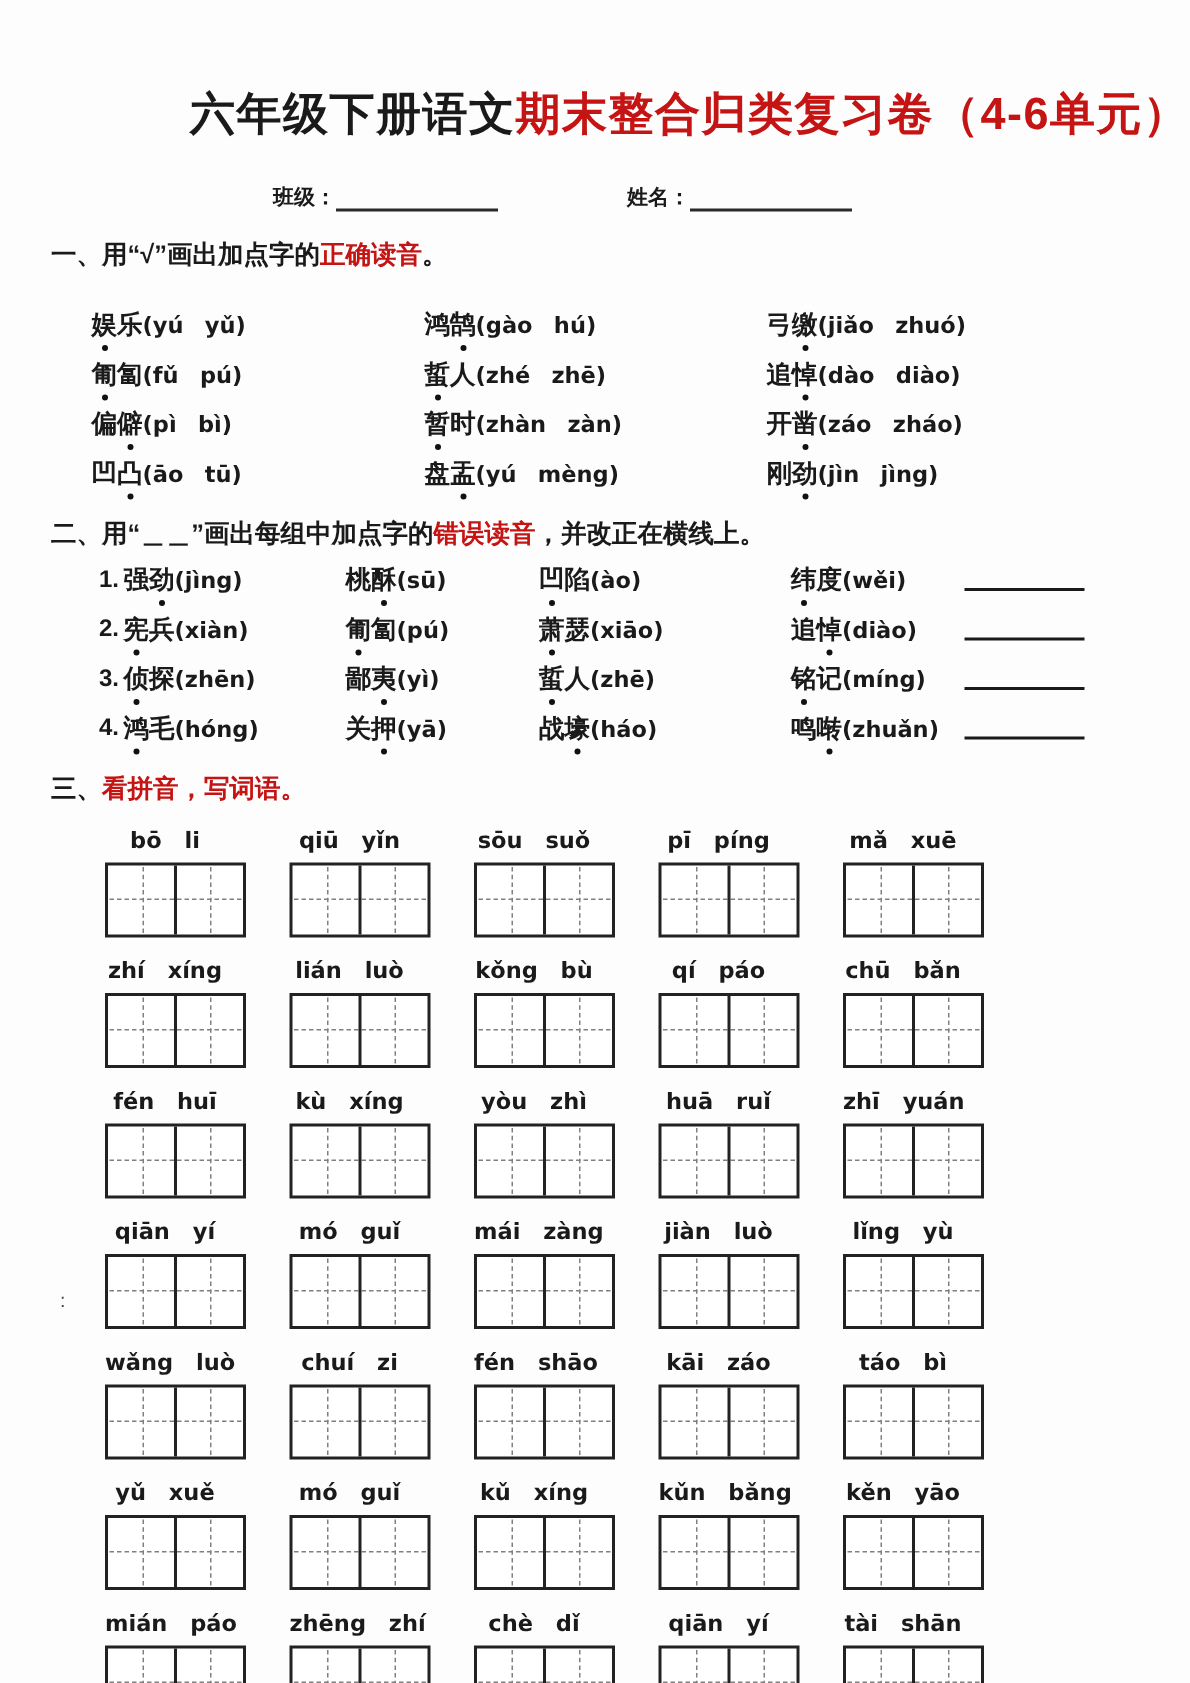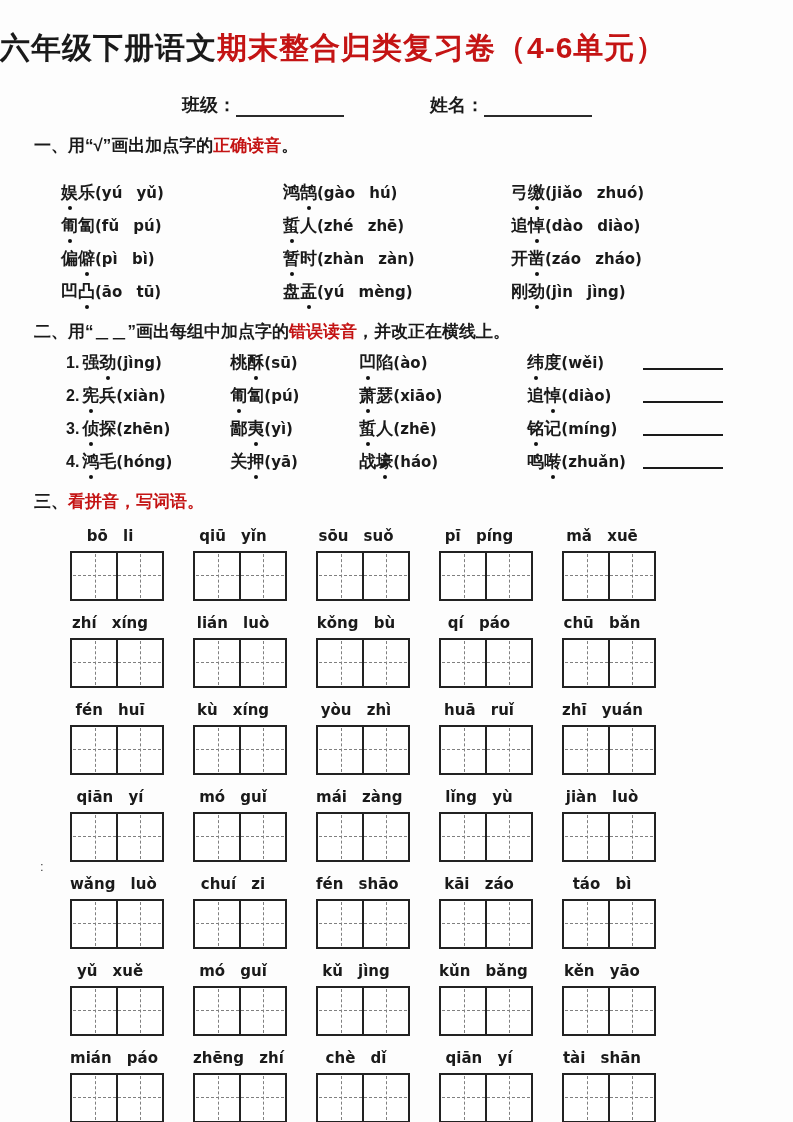--- a/index.html
+++ b/index.html
@@ -8,31 +8,32 @@
     background: #fdfdfd;
     font-family: "Liberation Sans", sans-serif;
     color: #1a1a1a;
     position: relative;
     overflow: hidden;
   }
   .red { color: #c41414; }
 
   
   .title {
-    text-align: left;
+    text-align: right;
     padding-top: 28px;
     font-size: 30px;
     font-weight: bold;
     letter-spacing: 1px;
     white-space: nowrap;
+    margin-top: 28px;
   }
   .id-row {
     margin-top: 24px;
     padding-left: 182px;
-    font-size: 18px;
+    font-size: 14px;
     font-weight: bold;
     display: flex;
     align-items: flex-end;
   }
   .fill-line {
     display: inline-block;
     width: 108px;
     height: 20px;
     border-bottom: 2px solid #2a2a2a;
   }
@@ -366,33 +367,33 @@
         </div>
       </div>
     <div class="w-col">
         <div class="py3">mái zàng</div>
         <div class="tian">
           <i></i>
           <i></i>
         </div>
       </div>
     <div class="w-col">
+        <div class="py3">jiàn luò</div>
+        <div class="tian">
+          <i></i>
+          <i></i>
+        </div>
+      </div>
+    <div class="w-col">
         <div class="py3">lǐng yù</div>
         <div class="tian">
           <i></i>
           <i></i>
         </div>
       </div>
-    <div class="w-col">
-        <div class="py3">jiàn luò</div>
-        <div class="tian">
-          <i></i>
-          <i></i>
-        </div>
-      </div>
   </div>
 
   <div class="w-row">
     <div class="w-col">
         <div class="py3">wǎng luò</div>
         <div class="tian">
           <i></i>
           <i></i>
         </div>
       </div>
@@ -435,21 +436,21 @@
         </div>
       </div>
     <div class="w-col">
         <div class="py3">mó guǐ</div>
         <div class="tian">
           <i></i>
           <i></i>
         </div>
       </div>
     <div class="w-col">
-        <div class="py3">kǔ jìng</div>
+        <div class="py3">kǔ xíng</div>
         <div class="tian">
           <i></i>
           <i></i>
         </div>
       </div>
     <div class="w-col">
         <div class="py3">kǔn bǎng</div>
         <div class="tian">
           <i></i>
           <i></i>

